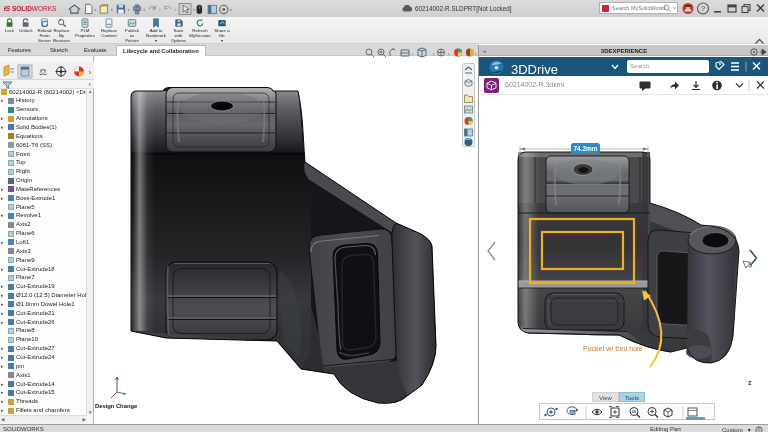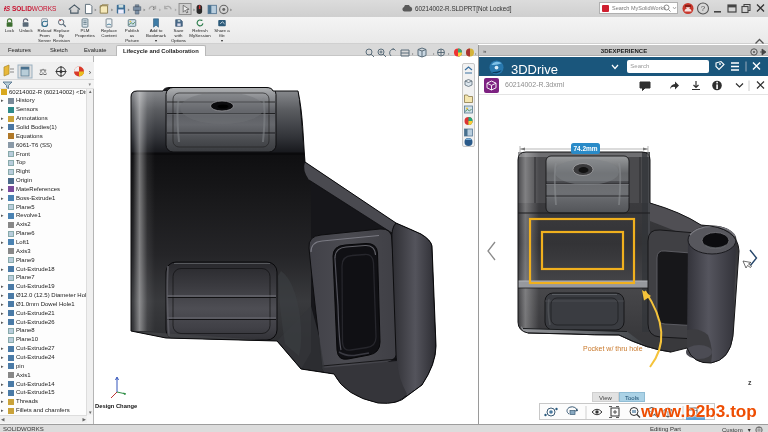--- a/index.html
+++ b/index.html
@@ -683,21 +683,20 @@
             <path d="M122,5 l4,2 4,-2 M126,7 v5" stroke="#333" stroke-width=".7"></path>
 <path d="M141,1 v13" stroke="#d0d0d0"></path>
 <rect x="146" y="3" width="9" height="8" stroke="#555"></rect>
             <path d="M146,5.5 h9" stroke="#555" stroke-width=".7"></path>
 </g>
         </svg>
 <div style="position:absolute;left:146px;top:13px;width:19px;height:3px;background:#5a9fd4"></div>
 </div>
 </div>
     <div class="abs" style="left:748px;top:379px;font-size:7px;font-weight:bold;color:#444">z</div>
-<div class="abs" id="wm2">www.b2b3.top</div>
 <div class="abs" id="statusbar">
       <span style="position:absolute;left:3px;top:1px">SOLIDWORKS</span>
       <span style="position:absolute;left:650px;top:1px">Editing Part</span>
       <span style="position:absolute;left:722px;top:1px">Custom&nbsp;&nbsp;&nbsp;▾</span>
       <svg style="position:absolute;left:755px;top:0.5px" width="8" height="8" viewBox="0 0 8 8">
         <circle cx="4" cy="4" r="3.2" fill="none" stroke="#555" stroke-width=".8"></circle>
         <path d="M1,4 h6 M4,1 v6 M2,2 a4,4 0 0 1 4,0 M2,6 a4,4 0 0 0 4,0" fill="none" stroke="#555" stroke-width=".5"></path>
       </svg>
     </div>
 </div>

